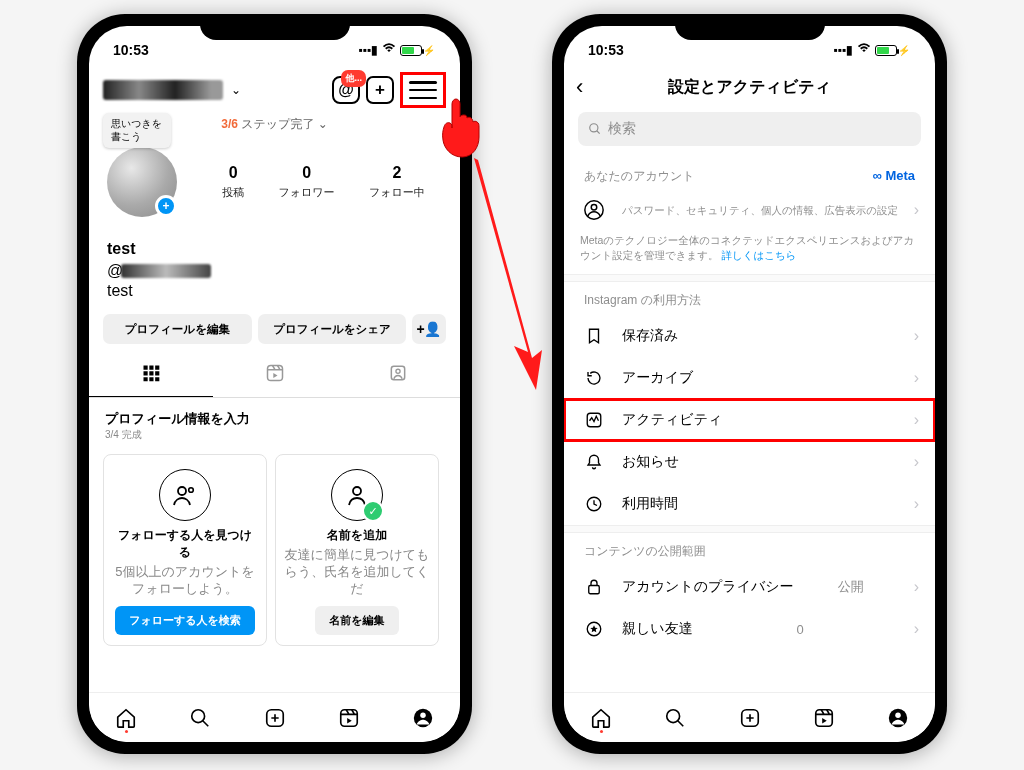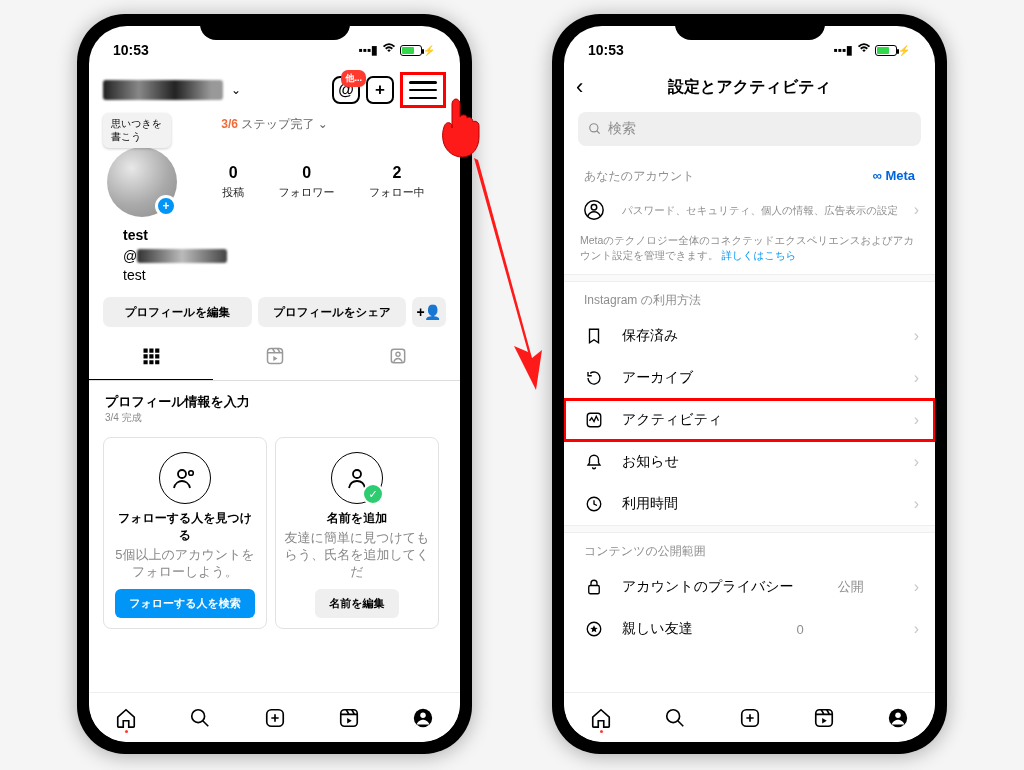--- a/index.html
+++ b/index.html
@@ -78,21 +78,21 @@
   .stats-row { display:flex; align-items:center; padding: 6px 18px; gap:28px; }
   .avatar-wrap { position:relative; }
   .avatar { width:70px; height:70px; border-radius:50%; background: radial-gradient(circle at 35% 30%, #e8e8e8 0%, #aaa 55%, #888 100%); }
   .avatar-plus { position:absolute; bottom:0; right:0; width:22px; height:22px; background:#0095f6; border:3px solid #fff; border-radius:50%; color:#fff; display:flex;align-items:center;justify-content:center; font-size:12px; font-weight:700; }
   .tooltip { position:absolute; top:-34px; left:-4px; background:#f2f2f2; border-radius:6px; padding:5px 8px; font-size:10px; width:68px; line-height:1.25; box-shadow:0 1px 3px rgba(0,0,0,0.2); }
   .tooltip::after { content:""; position:absolute; bottom:-5px; left:20px; border:5px solid transparent; border-top-color:#f2f2f2; }
   .stats { flex:1; display:flex; justify-content:space-around; text-align:center; }
   .stat strong { display:block; font-size:16px; }
   .stat span { font-size:11px; color:#222; }
 
-  .bio { padding: 4px 34px; font-size:14px; }
+  .bio { padding: 4px 18px; font-size:16px;margin-top:13px; }
   .bio .name { font-weight:600; margin-bottom:2px; }
   .threads-bio-blur { width:90px; height:14px; background: linear-gradient(90deg,#333,#bbb,#444); filter:blur(1px); margin:4px 0; border-radius:3px; display:inline-block; vertical-align:middle; }
   .threads-ico { display:inline-block; width:14px; vertical-align:middle; }
 
   .edit-row { display:flex; gap:6px; padding: 10px 14px; }
   .edit-row button { flex:1; background:#efefef; border:none; border-radius:7px; padding:7px 4px; font-size:11.5px; font-weight:600; }
   .edit-row .add-friend { flex:0 0 32px; font-size:14px; }
 
   .tabs { display:flex; border-bottom:1px solid #ddd; }
   .tab { flex:1; text-align:center; padding:9px 0; color:#999; }

